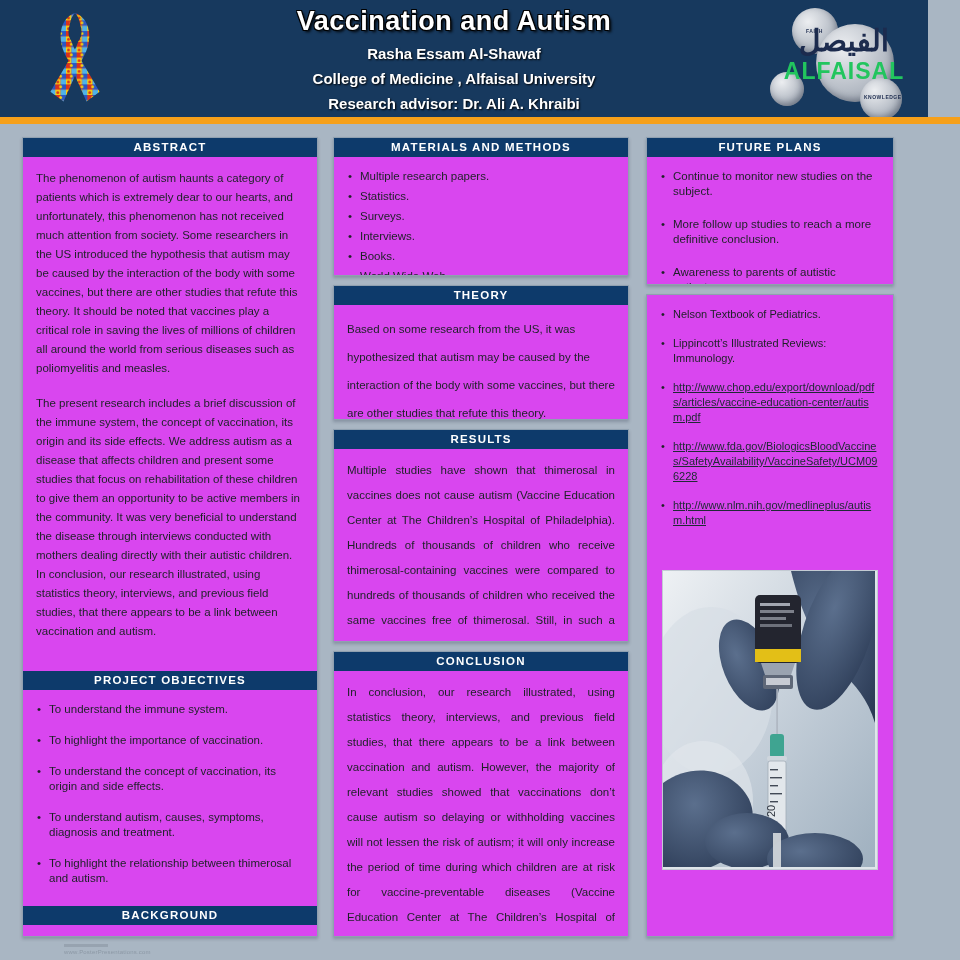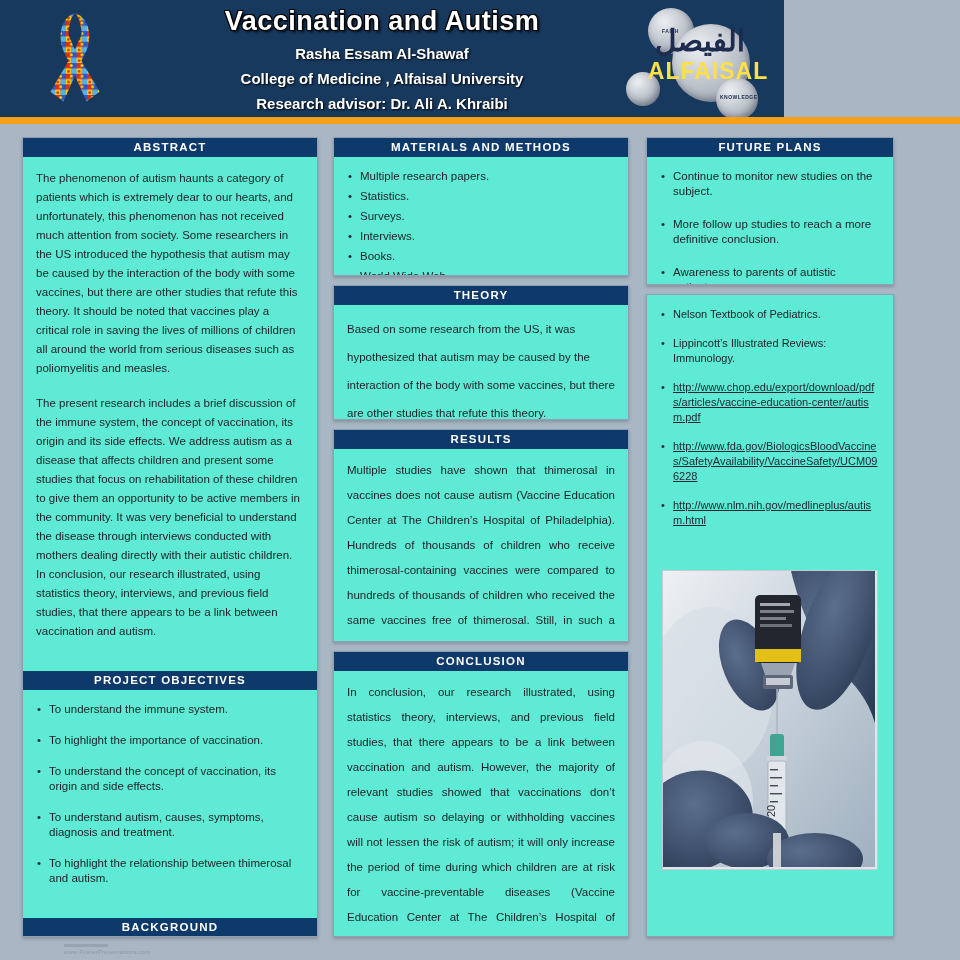--- a/index.html
+++ b/index.html
@@ -5,21 +5,21 @@
   html,body{margin:0;padding:0;}
   body{
     width:960px;height:960px;
     background:#a9b6c3;
     font-family:"Liberation Sans", sans-serif;
     position:relative;
     overflow:hidden;
   }
   
   .header{
-    position:absolute;top:0;left:0;width:784px;height:117px;
+    position:absolute;top:0;left:0;width:928px;height:117px;
     background:#17395e;
     display:flex;align-items:center;
   }
   .accent-bar{
     position:absolute;top:117px;left:0;width:960px;height:7px;
     background:#f6a01a;
   }
   .ribbon-wrap{position:absolute;left:34px;top:6px;width:82px;height:110px;}
   .titles{
     position:absolute;left:160px;right:180px;top:4px;
@@ -40,33 +40,33 @@
     box-shadow:inset -2px -3px 6px rgba(20,30,50,.35);}
   .s-big{left:52px;top:18px;width:78px;height:78px;}
   .s-top{left:28px;top:2px;width:46px;height:46px;}
   .s-bl{left:6px;top:66px;width:34px;height:34px;}
   .s-br{left:96px;top:72px;width:42px;height:42px;}
   .sphere-label{position:absolute;font-size:5px;font-weight:bold;color:#1c2b4e;letter-spacing:.5px;}
   .lab-faith{left:42px;top:22px;}
   .lab-knowledge{left:100px;top:88px;}
   .logo-arabic{position:absolute;left:0;top:20px;width:160px;text-align:center;
     font-size:30px;font-weight:bold;color:#1c2b4e;line-height:30px;}
-  .logo-en{position:absolute;left:8px;top:52px;width:160px;text-align:center;
-    font-size:23px;font-weight:800;color:#fde047;letter-spacing:1px;}
+  .logo-en{position:absolute;left:0;top:52px;width:160px;text-align:center;
+    font-size:23px;font-weight:800;color:#22c55e;letter-spacing:1px;}
   
   .columns{
     position:absolute;top:137px;left:22px;width:924px;height:800px;
     display:flex;
   }
   .col{display:flex;flex-direction:column;gap:9px;height:800px;}
   .col-left{width:296px;margin-right:15px;}
   .col-mid{width:296px;margin-right:17px;}
   .col-right{width:248px;}
   .panel{
-    background:#5eead4;
+    background:#d946ef;
     border:1px solid #8fa0b0;
     box-shadow:0 2px 3px rgba(30,45,65,.25);
     overflow:hidden;
     box-sizing:border-box;
   }
   .grow{flex:1 1 auto;}
   .sec-bar{
     background:#0d3a6b;color:#fff;text-align:center;
     font-size:11.5px;font-weight:bold;letter-spacing:1.2px;
     height:19px;line-height:19px;
@@ -75,21 +75,21 @@
   .pad{padding:12px 13px 0;}
   .abstract-body p{margin:0 0 16px;line-height:19px;}
   .bullets{list-style:none;margin:0;padding:12px 13px 4px;}
   .bullets li{position:relative;padding-left:13px;line-height:15px;margin-bottom:16px;color:#1d2126;font-size:11.5px;}
   .bullets li::before{content:"\2022";position:absolute;left:1px;top:0;}
   .tight li{margin-bottom:6px;line-height:14px;}
   .future-list li{margin-bottom:18px;}
   .theory-text{line-height:28px;margin:0;padding:10px 13px 0;}
   .flow-text{line-height:25px;text-align:justify;margin:0;padding:9px 13px 0;}
   .bar-inset{margin-top:30px;}
-  .bar-inset2{margin-top:12px;}
+  .bar-inset2{}
   .ref-list{list-style:none;margin:0;padding:12px 13px 0;}
   .ref-list li{position:relative;padding-left:13px;line-height:15px;margin-bottom:14px;color:#1d2126;font-size:11px;}
   .ref-list li::before{content:"\2022";position:absolute;left:1px;top:0;}
   .ref-link{color:#202a36;text-decoration:underline;word-break:break-all;}
   .photo-frame{
     margin:42px auto 0;width:214px;height:298px;
     border:1px solid #c3cbd3;background:#dfe5ea;
   }
   
   .footer-credit{position:absolute;left:64px;bottom:5px;color:#8c98a5;}

